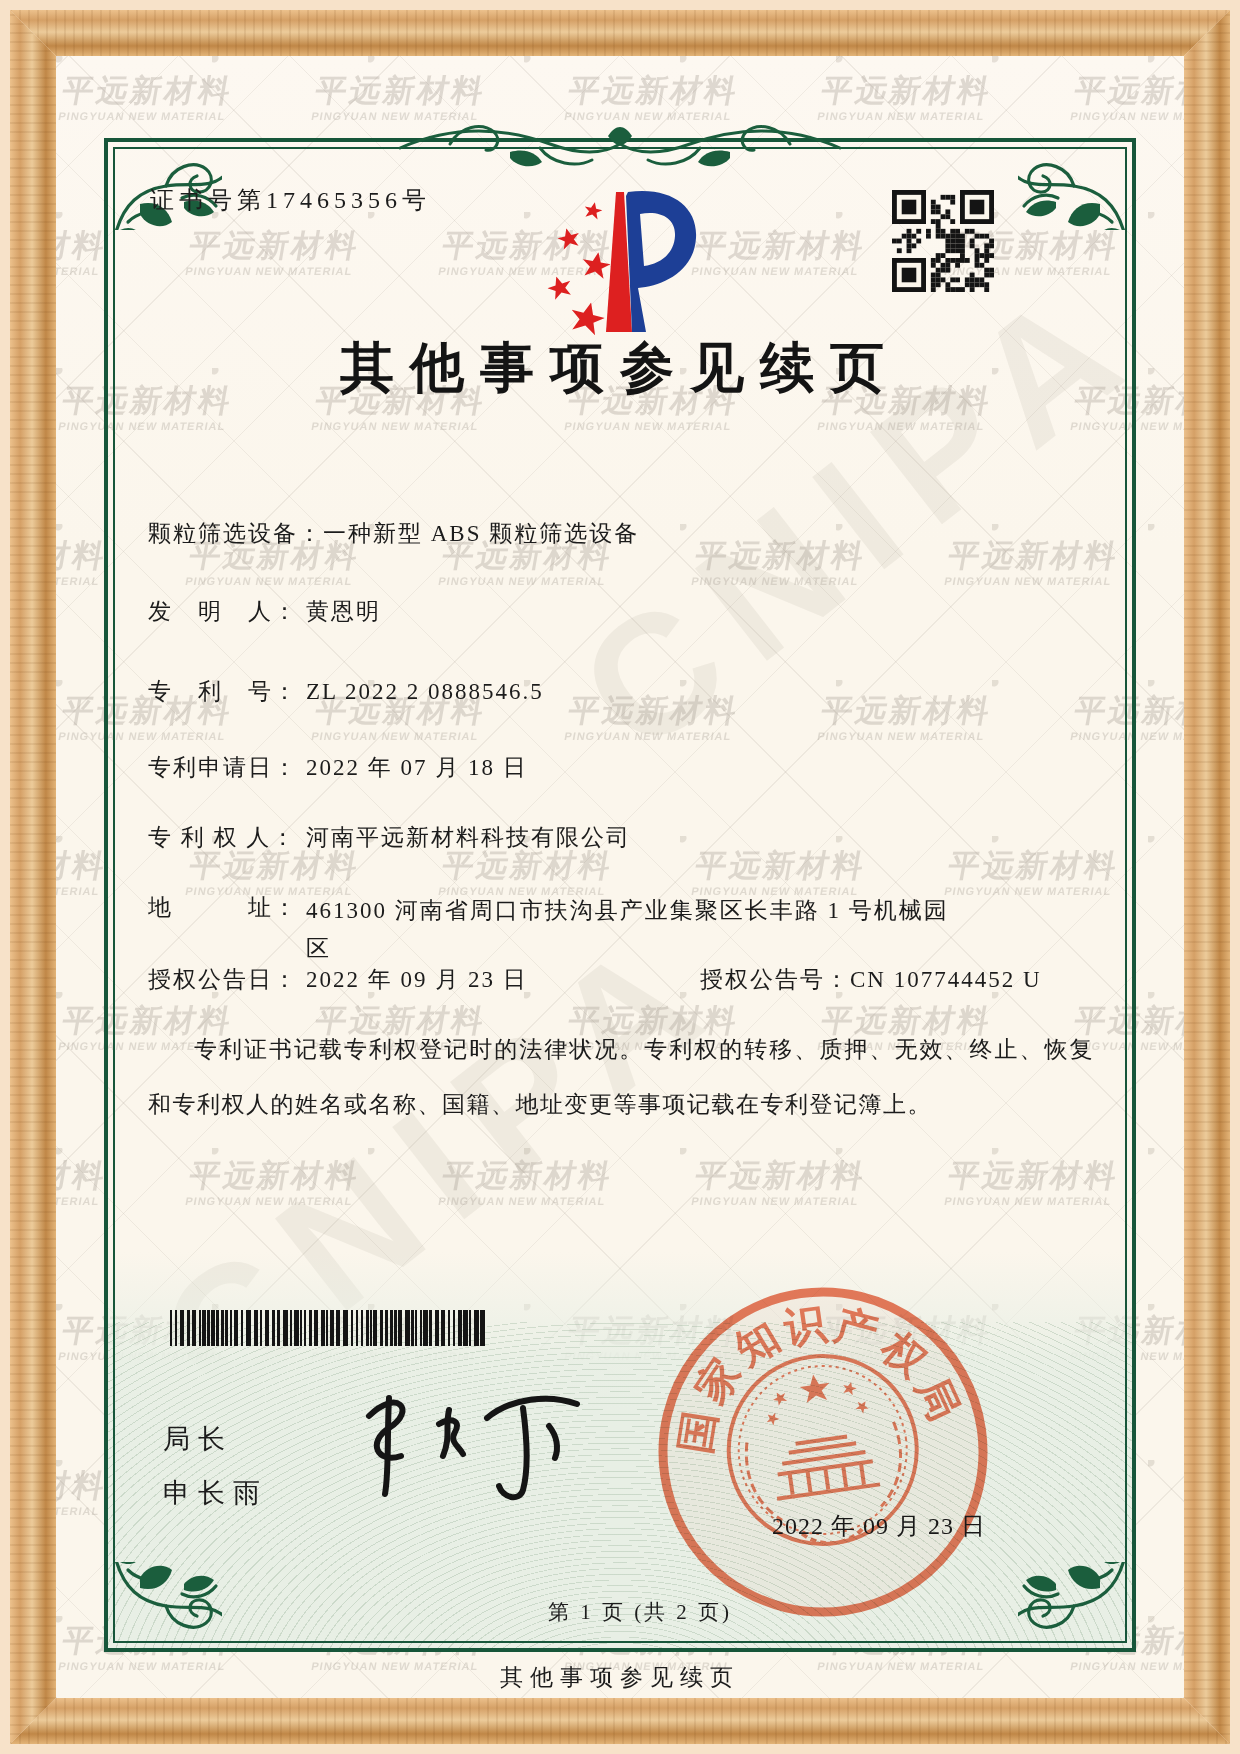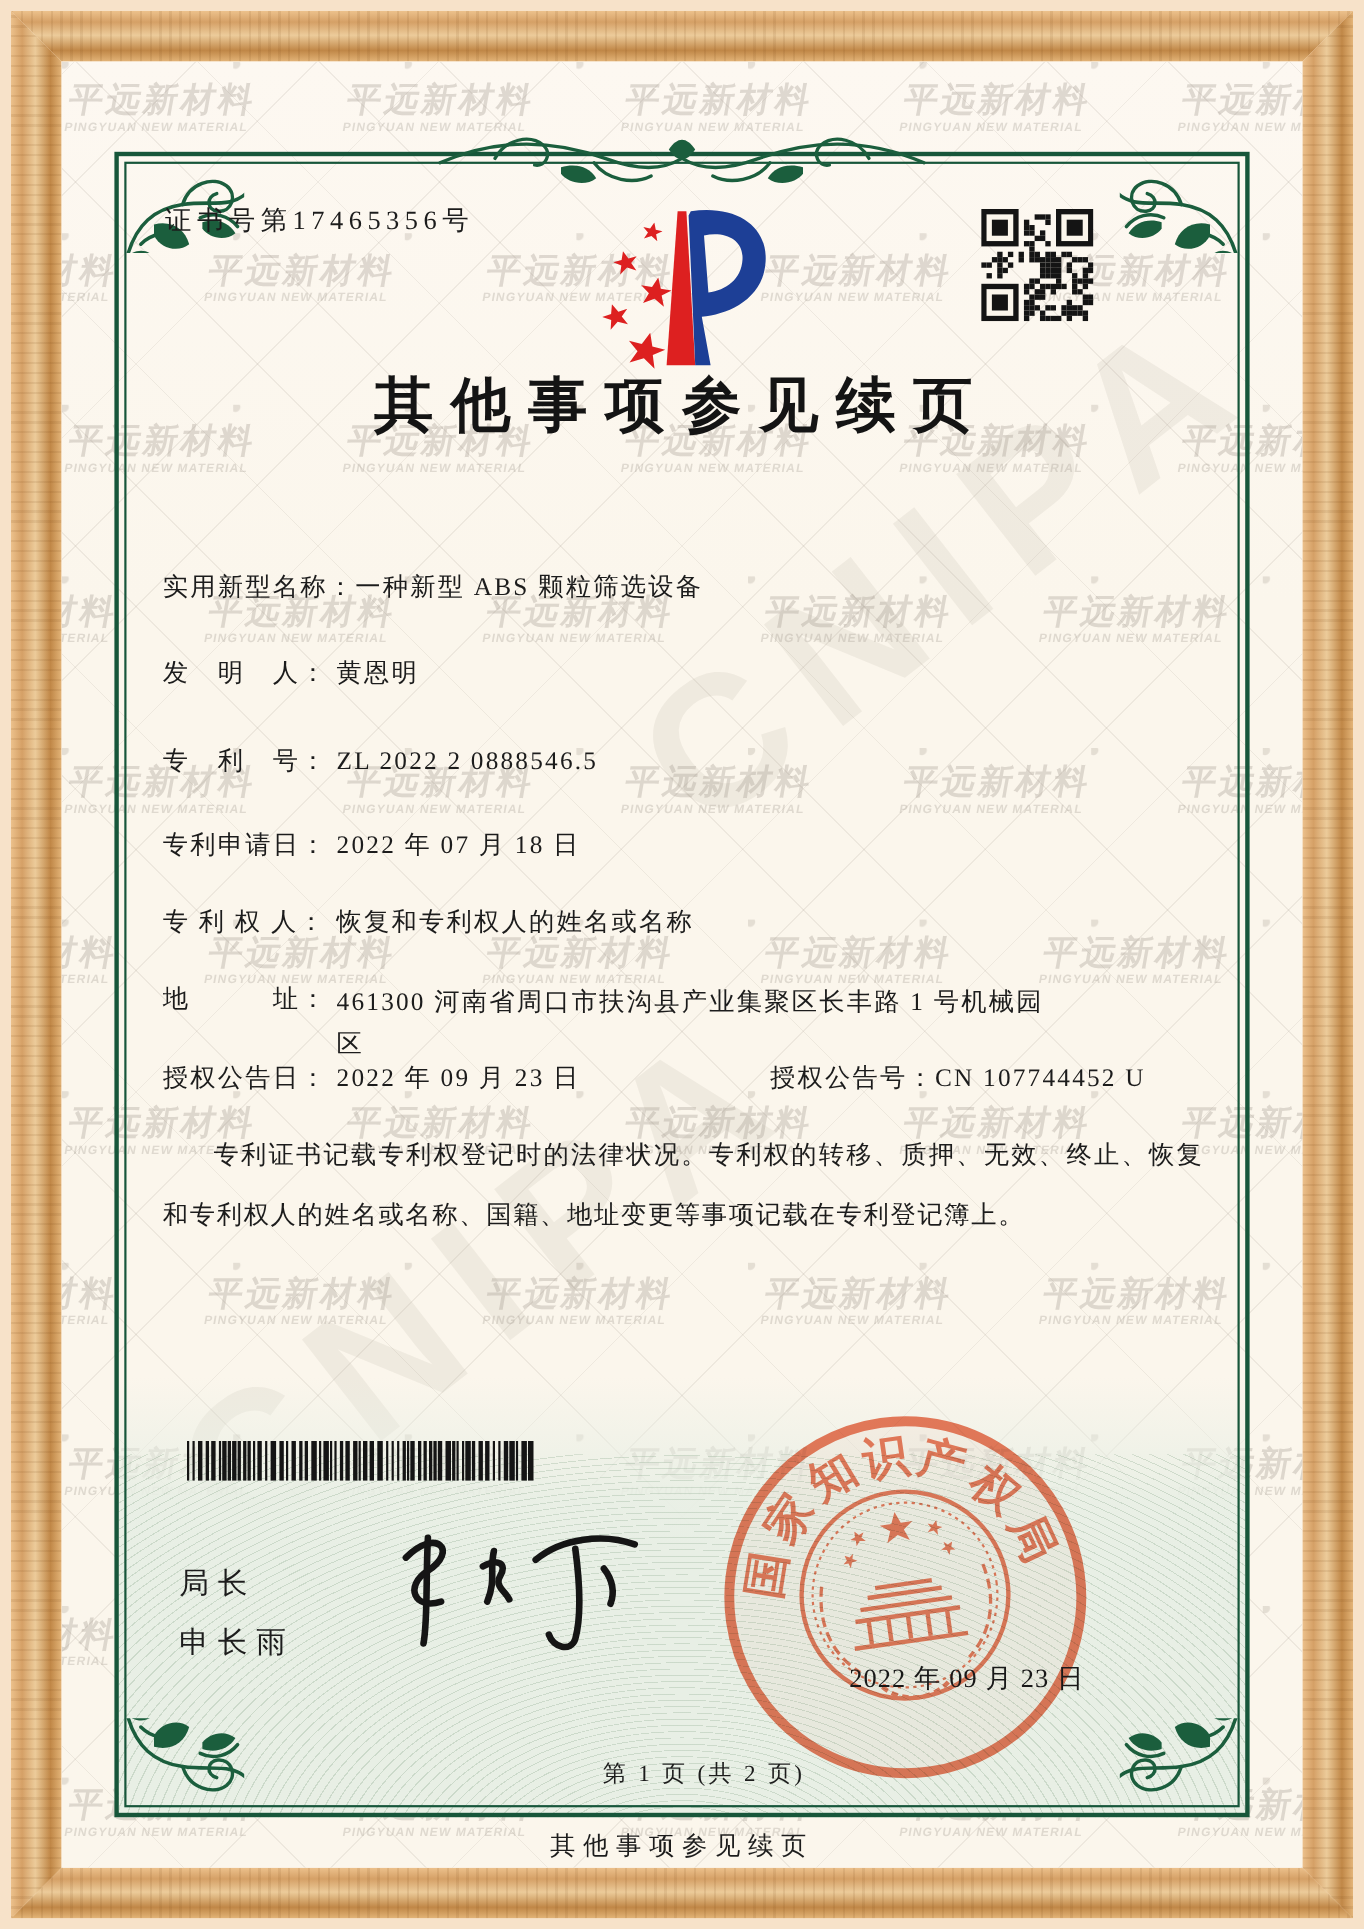--- a/index.html
+++ b/index.html
@@ -541,33 +541,33 @@
     <rect x="75" y="5" width="25" height="25" fill="#fbf6ec"></rect>
     <rect x="80" y="10" width="15" height="15" fill="#141414"></rect>
     <rect x="0" y="70" width="35" height="35" fill="#141414"></rect>
     <rect x="5" y="75" width="25" height="25" fill="#fbf6ec"></rect>
     <rect x="10" y="80" width="15" height="15" fill="#141414"></rect>
   </svg>
 
 <div class="content title">其他事项参见续页</div>
 
 <div class="content row" style="top:518px">
-  <span class="lbl">实用新型名称：</span><span class="val">一种新型 ABS 颗粒筛选设备</span>
+  <span class="lbl">颗粒筛选设备：</span><span class="val">一种新型 ABS 颗粒筛选设备</span>
 </div>
 <div class="content row" style="top:596px">
   <span class="lbl">发　明　人：</span><span class="val">黄恩明</span>
 </div>
 <div class="content row" style="top:676px">
   <span class="lbl">专　利　号：</span><span class="val">ZL 2022 2 0888546.5</span>
 </div>
 <div class="content row" style="top:752px">
   <span class="lbl">专利申请日：</span><span class="val">2022 年 07 月 18 日</span>
 </div>
 <div class="content row" style="top:822px">
-  <span class="lbl">专 利 权 人：</span><span class="val">恢复和专利权人的姓名或名称</span>
+  <span class="lbl">专 利 权 人：</span><span class="val">河南平远新材料科技有限公司</span>
 </div>
 <div class="content row" style="top:892px">
   <span class="lbl" style="vertical-align:top">地　　　址：</span><span class="addr-val"><span style="display:block">461300 河南省周口市扶沟县产业集聚区长丰路 1 号机械园</span><span style="display:block">区</span></span>
 </div>
 <div class="content row" style="top:964px">
   <span class="lbl">授权公告日：</span><span class="val">2022 年 09 月 23 日</span>
 </div>
 <div class="content row" style="left:700px;top:964px">
   <span>授权公告号：</span><span class="val">CN 107744452 U</span>
 </div>

